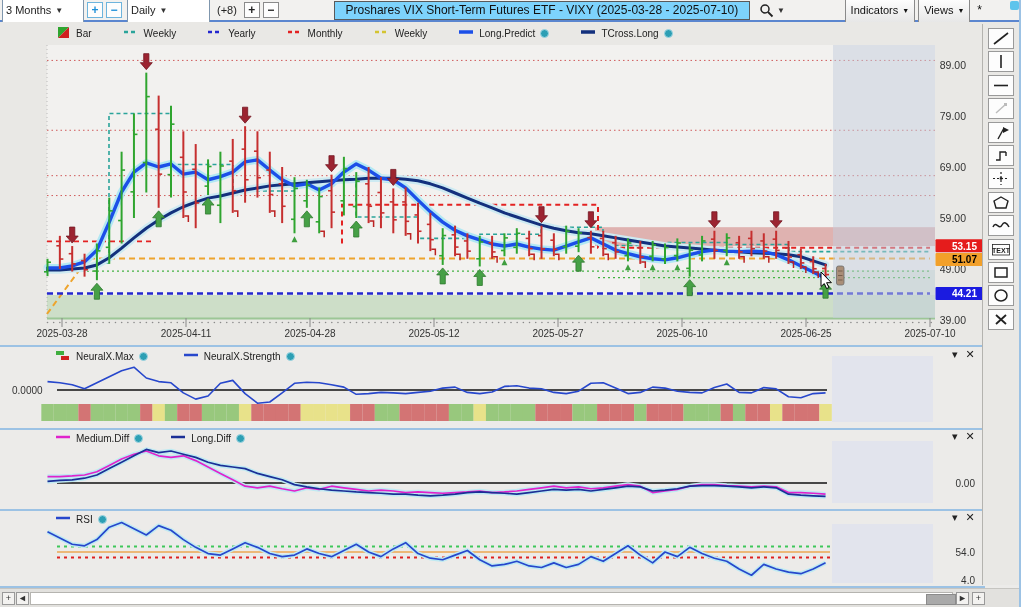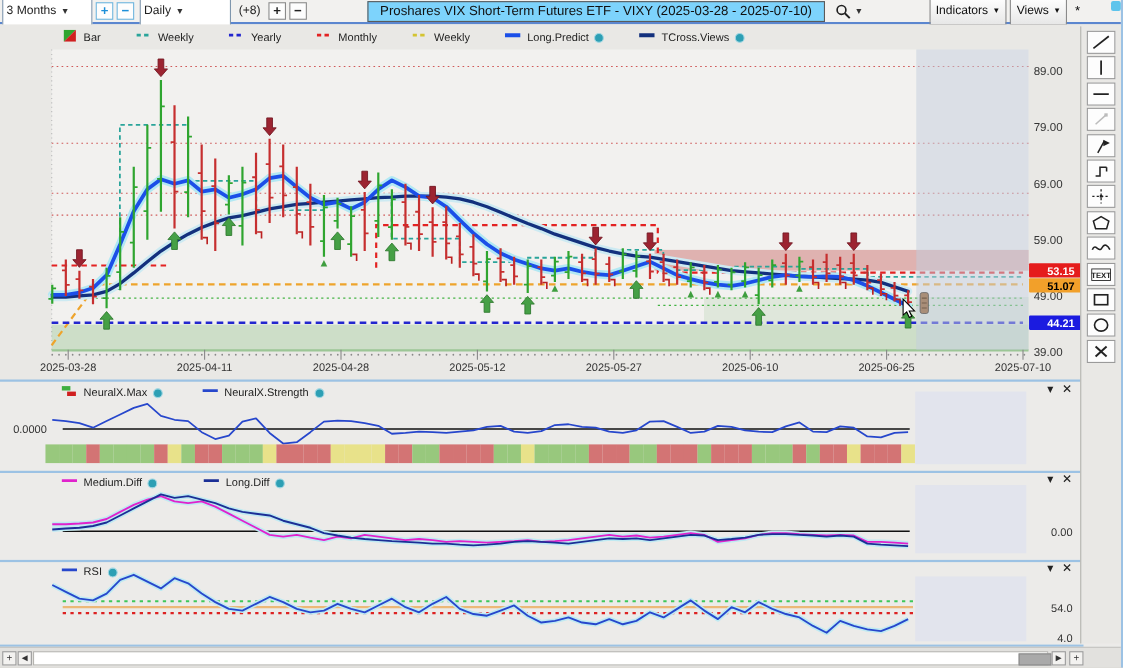--- a/index.html
+++ b/index.html
@@ -659,42 +659,42 @@
         <span><svg width="15" height="11" viewBox="0 0 15 11">
             <line x1="0" y1="5" x2="14" y2="5" stroke="#1b4fe8" stroke-width="3.5"></line>
           </svg></span>
         <span>Long.Predict</span>
         <span class="info-dot"></span>
       </div>
       <div class="li">
         <span><svg width="15" height="11" viewBox="0 0 15 11">
             <line x1="0" y1="5" x2="14" y2="5" stroke="#13307d" stroke-width="3.5"></line>
           </svg></span>
-        <span>TCross.Views</span>
+        <span>TCross.Long</span>
         <span class="info-dot"></span>
       </div>
     </div>
   <div id="legend-p1" class="legend" style="left:56px;top:350px;gap:36px">
       <div class="li">
         <span><svg width="15" height="11" viewBox="0 0 15 11">
             <rect x="0" y="1" width="8" height="4" fill="#3fae3f"></rect>
             <rect x="5" y="6" width="8" height="4" fill="#d02020"></rect>
           </svg></span>
         <span>NeuralX.Max</span>
         <span class="info-dot"></span>
       </div>
       <div class="li">
         <span><svg width="15" height="11" viewBox="0 0 15 11">
             <line x1="0" y1="5" x2="14" y2="5" stroke="#2747cc" stroke-width="2.5"></line>
           </svg></span>
         <span>NeuralX.Strength</span>
         <span class="info-dot"></span>
       </div>
     </div>
-  <div id="legend-p2" class="legend" style="left:56px;top:432px;gap:42px">
+  <div id="legend-p2" class="legend" style="left:56px;top:432px;gap:28px">
       <div class="li">
         <span><svg width="15" height="11" viewBox="0 0 15 11">
             <line x1="0" y1="5" x2="14" y2="5" stroke="#e022cc" stroke-width="2.5"></line>
           </svg></span>
         <span>Medium.Diff</span>
         <span class="info-dot"></span>
       </div>
       <div class="li">
         <span><svg width="15" height="11" viewBox="0 0 15 11">
             <line x1="0" y1="5" x2="14" y2="5" stroke="#1b2f96" stroke-width="2.5"></line>

